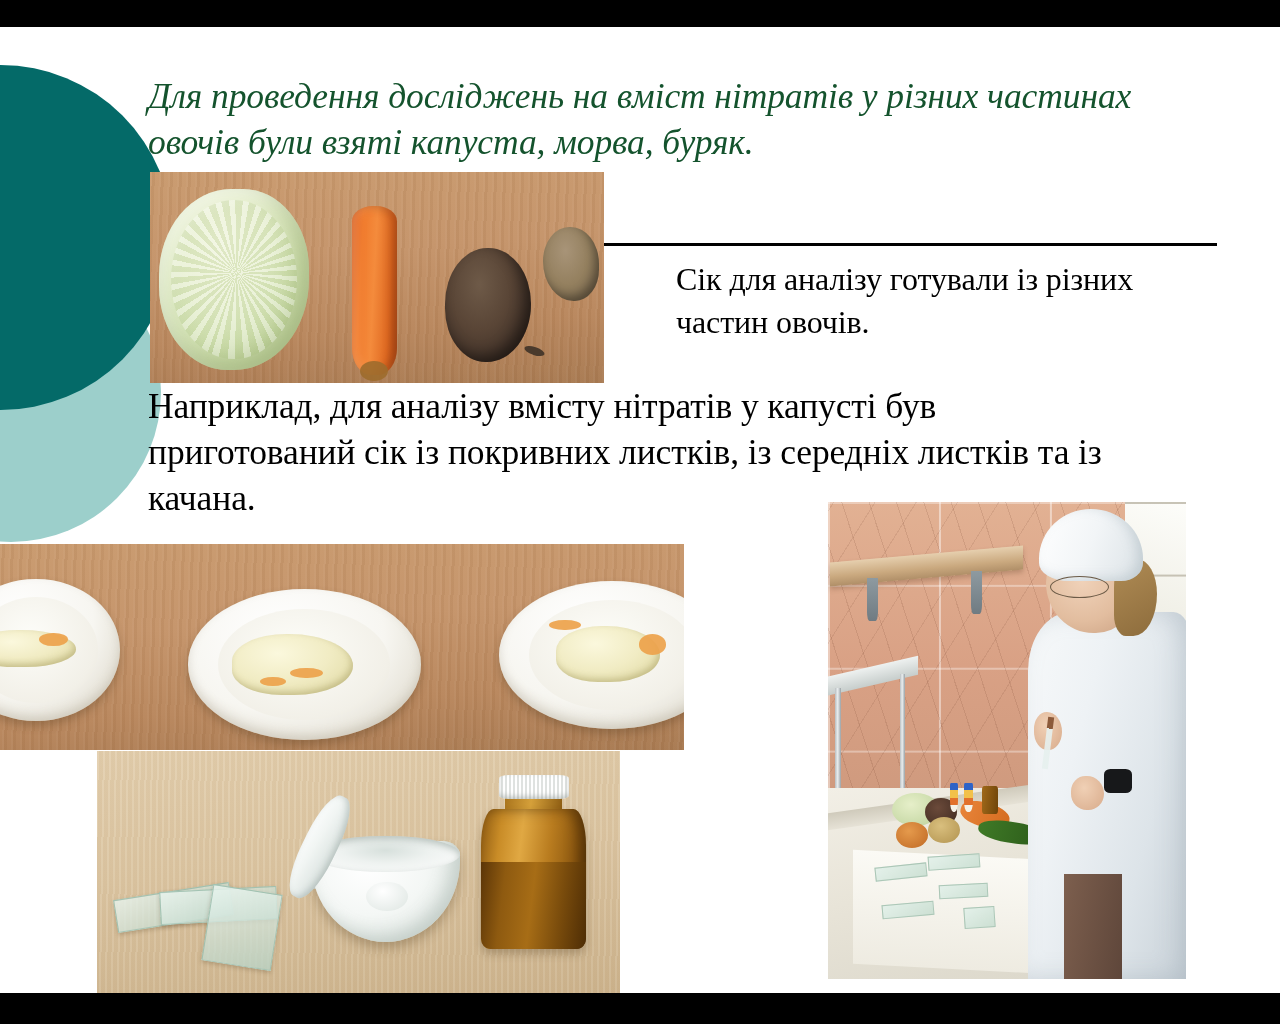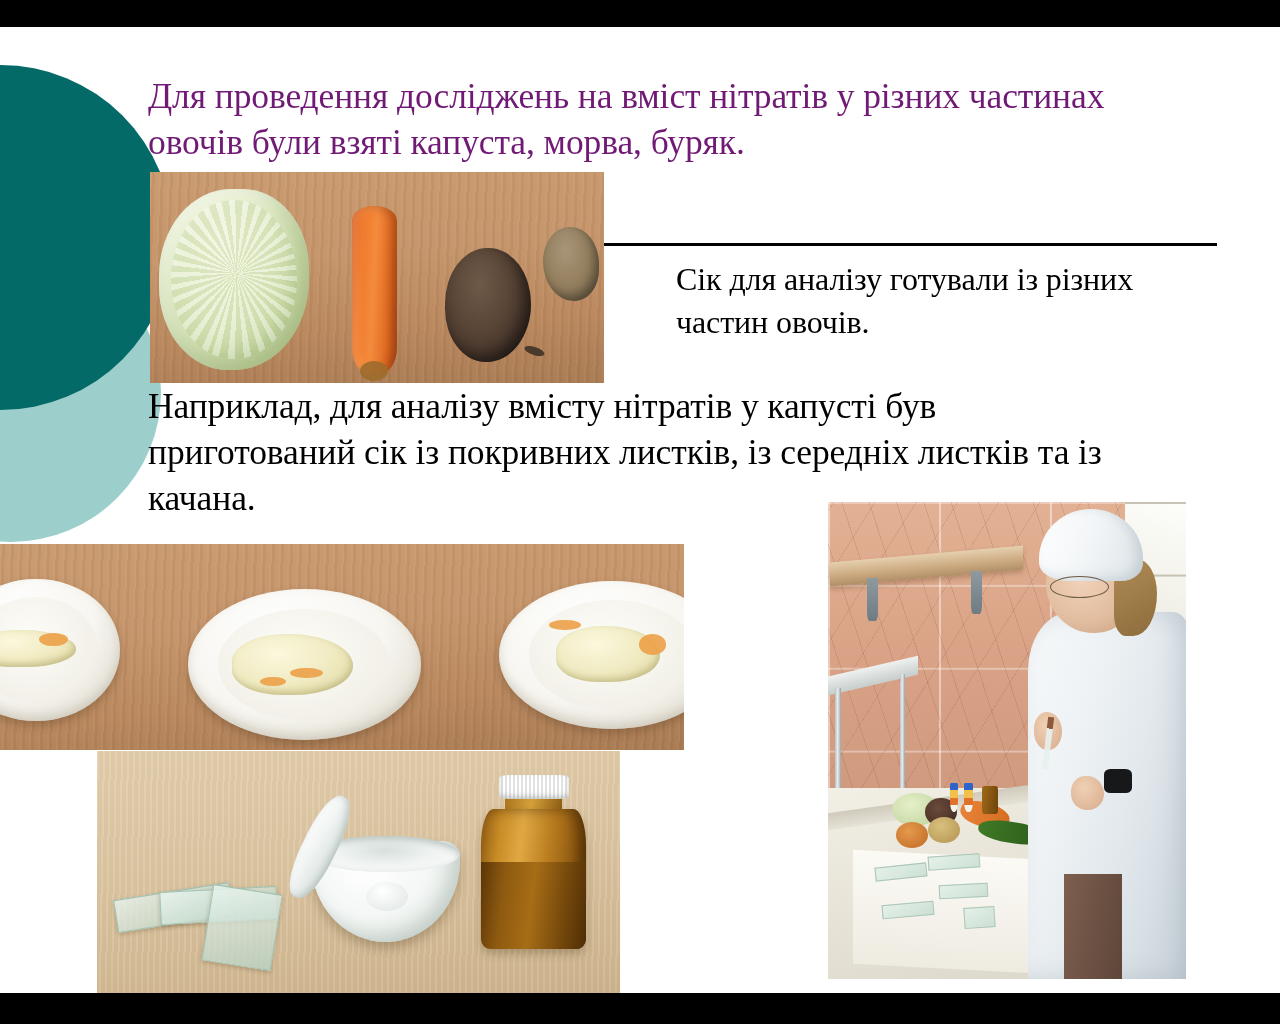--- a/index.html
+++ b/index.html
@@ -553,21 +553,21 @@
 </head>
 <body>
 
 <div id="slide-root">
 
   <div id="slide-canvas" style="background: rgb(255, 255, 255);">
 
     <div class="deco-circle" id="deco-circle-light" style="background: rgb(156, 207, 203);"></div>
     <div class="deco-circle" id="deco-circle-dark" style="background: rgb(4, 106, 104);"></div>
 
-    <div class="slide-text" id="text-intro" style="color: #701a75;">Для проведення досліджень на вміст нітратів у різних частинах овочів були взяті капуста, морва, буряк.</div>
+    <div class="slide-text" id="text-intro" style="color: #14532d; font-style: italic;">Для проведення досліджень на вміст нітратів у різних частинах овочів були взяті капуста, морва, буряк.</div>
 
     <div id="divider-rule"></div>
 
     <div class="slide-text" id="text-example" style="color: rgb(0, 0, 0);">Наприклад, для аналізу вмісту нітратів у капусті був приготований сік із покривних листків, із середніх листків та із качана.</div>
 
     <div class="slide-text" id="text-juice" style="color: rgb(0, 0, 0);">Сік для аналізу готували із різних частин овочів.</div>
 
     <div class="photo" id="photo-vegetables">
       <div class="photo-inner wood-light"></div>
       <div class="veg-cabbage"></div>

